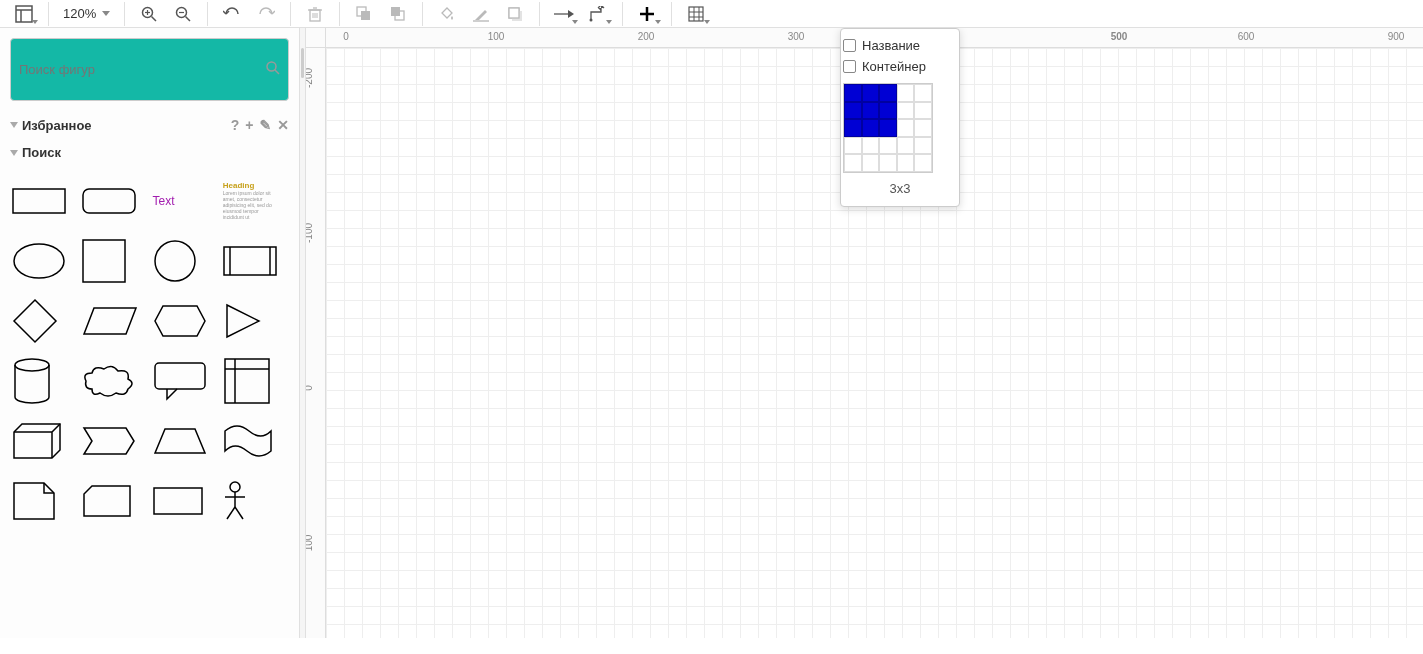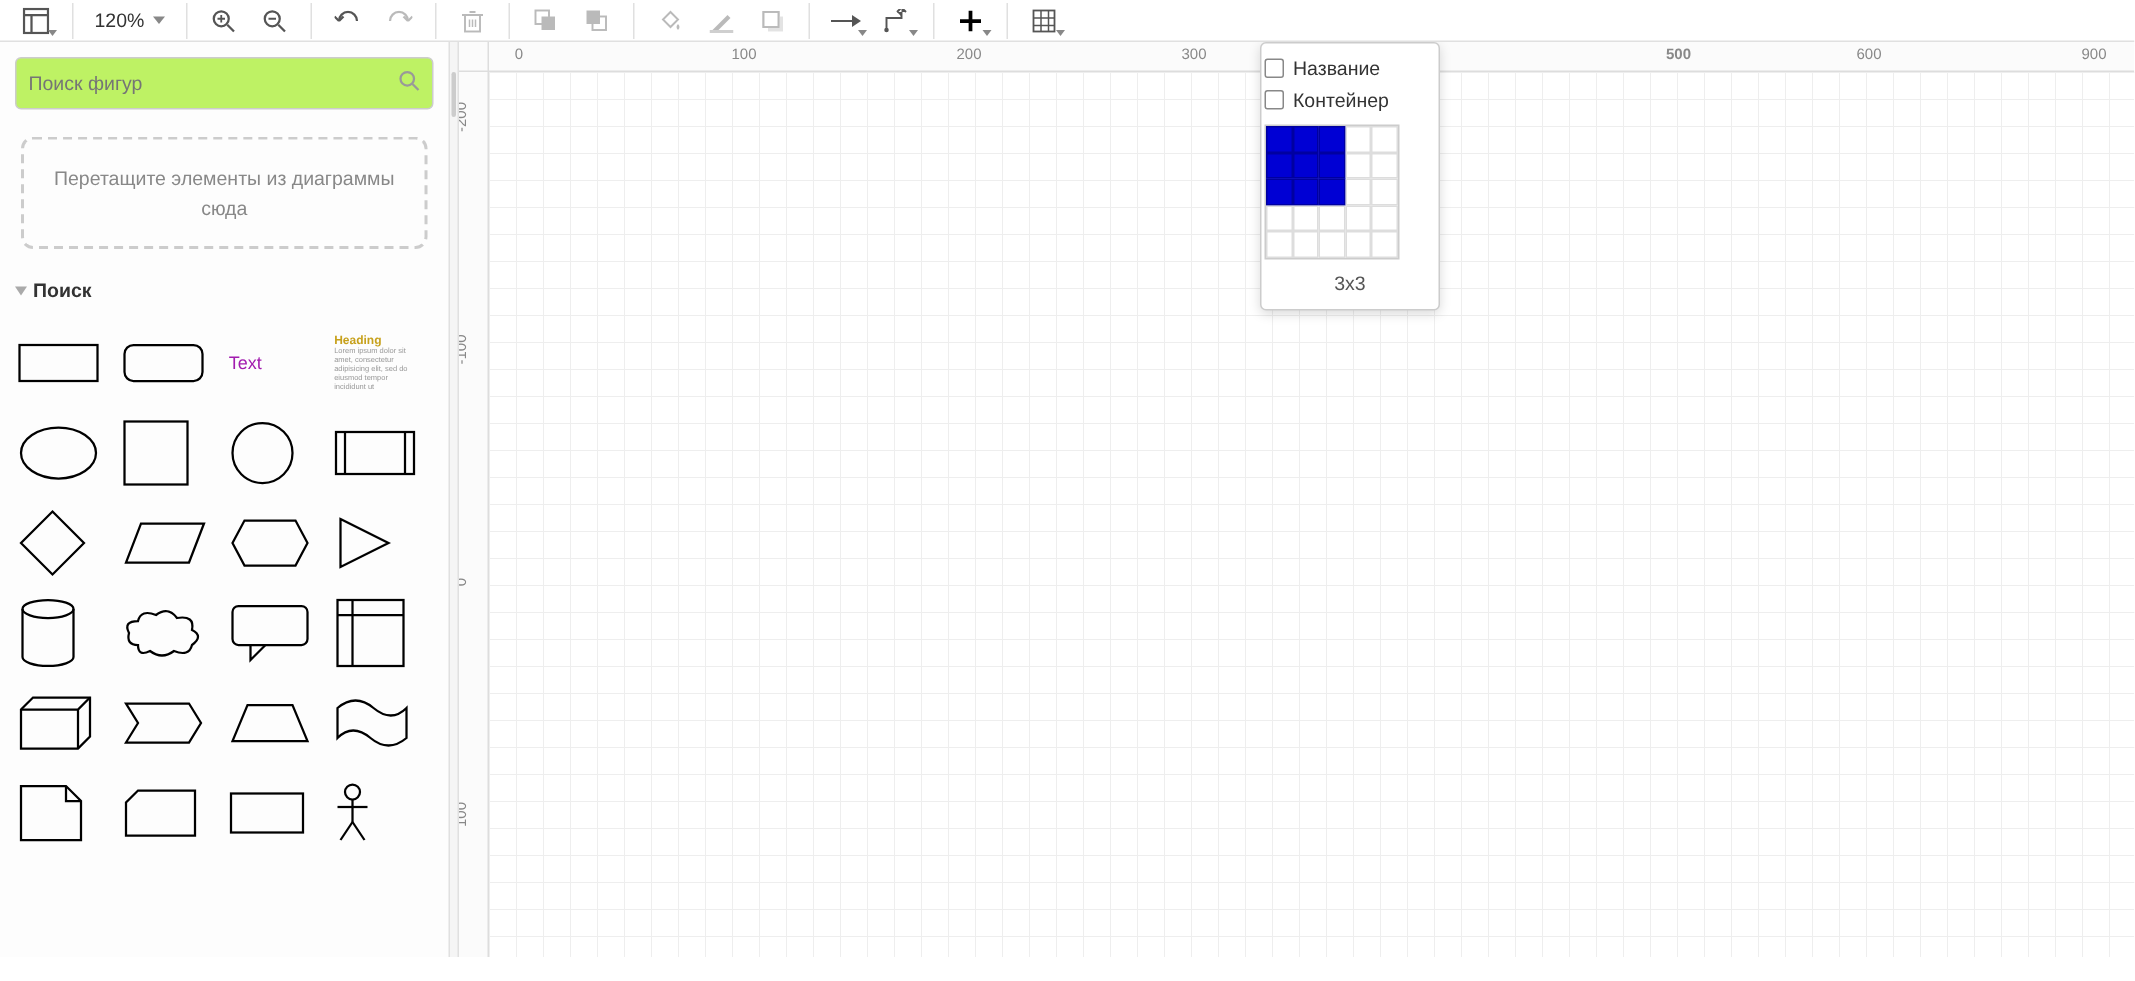--- a/index.html
+++ b/index.html
@@ -16,21 +16,21 @@
 
 
 .main { display: flex; height: calc(654px - 44px); }
 .sidebar { width: 300px; background: #fdfdfd; border-right: 1px solid #e0e0e0; display: flex; flex-direction: column; position: relative; }
 .splitter { width: 6px; background: #f5f5f5; cursor: col-resize; border-right: 1px solid #e0e0e0; position: relative; }
 .splitter::before { content: ""; position: absolute; width: 3px; height: 30px; background: #ccc; border-radius: 2px; left: 1px; top: 20px; }
 .canvas-wrap { flex: 1; position: relative; overflow: hidden; }
 
 
 .search-wrap { padding: 10px; }
-.search { display: flex; align-items: center; border: 1px solid #ccc; border-radius: 4px; padding: 8px 8px; background: #bef264; }
+.search { display: flex; align-items: center; border: 1px solid #ccc; border-radius: 4px; padding: 22px 8px; background: #14b8a6; }
 .search input { flex: 1; border: none; outline: none; font-size: 13px; background: transparent; }
 .search .icon { color: #999; }
 
 .section-hdr { display: flex; align-items: center; padding: 6px 10px; font-weight: 600; color: #333; cursor: pointer; }
 .section-hdr .tri { border-left: 4px solid transparent; border-right: 4px solid transparent; border-top: 6px solid #aaa; margin-right: 4px; }
 .section-hdr .tools { margin-left: auto; display: flex; gap: 6px; color: #999; font-size: 14px; }
 .section-hdr .tools span { cursor: pointer; }
 
 .fav-drop { margin: 8px 14px 14px; border: 2px dashed #ccc; border-radius: 8px; padding: 16px 10px; text-align: center; color: #888; font-size: 13px; line-height: 1.5; }
 
@@ -204,22 +204,29 @@
         <input type="text" placeholder="Поиск фигур" style="">
         <span class="icon">
           <svg width="14" height="14" viewBox="0 0 14 14">
               <circle cx="5.5" cy="5.5" r="4.5" fill="none" stroke="#999" stroke-width="1.5"></circle>
               <line x1="9" y1="9" x2="13" y2="13" stroke="#999" stroke-width="1.5"></line>
             </svg>
         </span>
       </div>
     </div>
 
-    <div class="fav-drop">
-      <span>Перетащите элементы из диаграммы сюда</span>
+    <div class="section-hdr">
+      <span class="tri"></span>
+      <span>Избранное</span>
+      <div class="tools">
+        <span>?</span>
+        <span>+</span>
+        <span>✎</span>
+        <span>✕</span>
+      </div>
     </div>
 
     <div class="section-hdr">
       <span class="tri"></span>
       <span>Поиск</span>
     </div>
 
     <div class="shape-grid">
 
       <div class="shape-cell">

